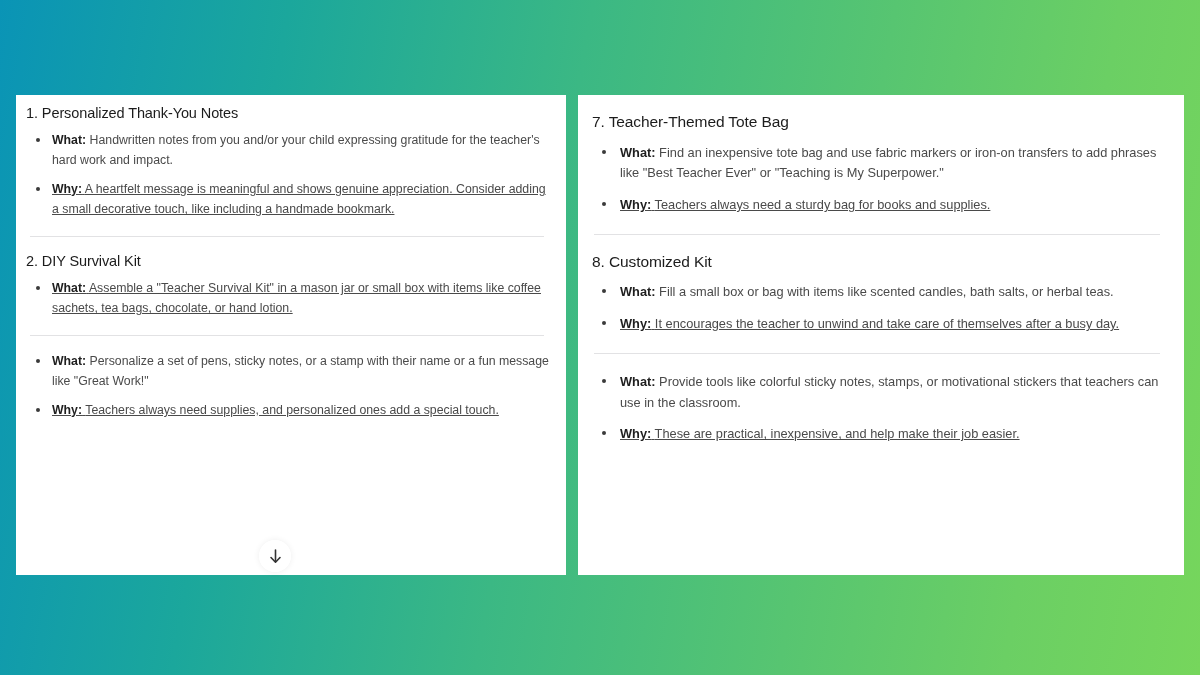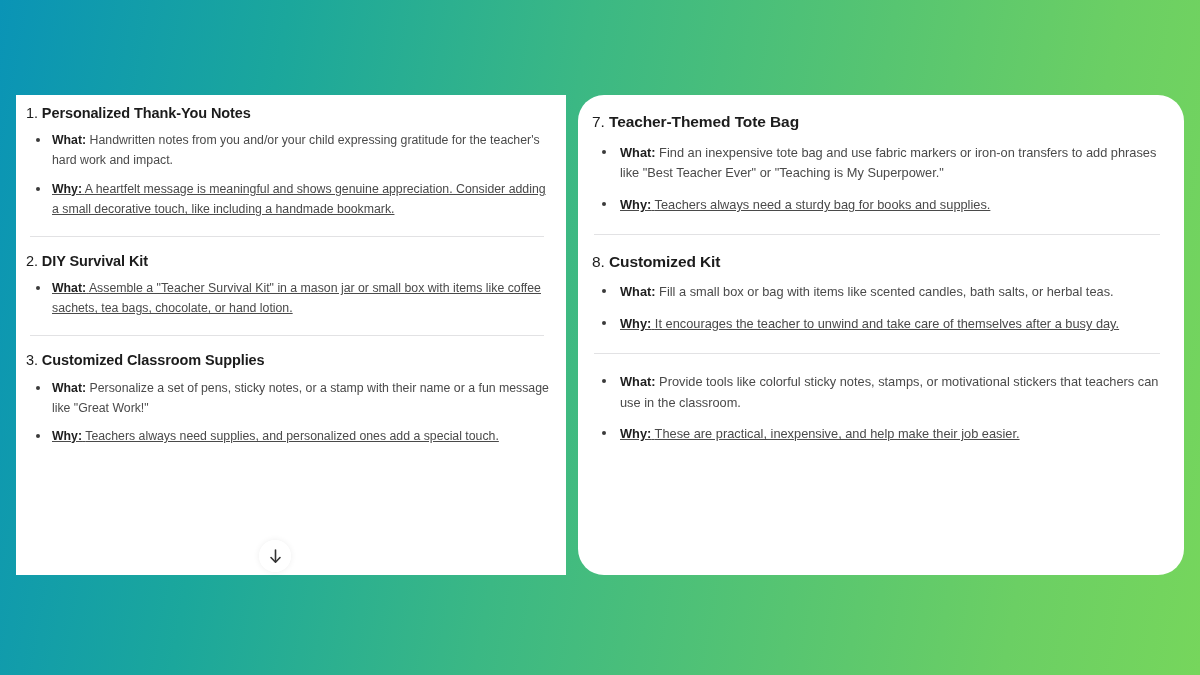--- a/index.html
+++ b/index.html
@@ -40,21 +40,20 @@
   }
 
   .card.left {
     width: 550px;
     padding: 10px 14px 0 10px;
   }
 
   .card.right {
     width: 606px;
     padding: 18px 18px 0 14px;
-    border-radius: 26px;
   }
 
   .section {
     position: relative;
   }
 
   .sec-head {
     font-size: 14.5px;
     color: #1c1c1c;
     margin: 0 0 9px 0;
@@ -62,21 +61,21 @@
     letter-spacing: -0.1px;
   }
   .card.right .sec-head {
     font-size: 15.5px;
     margin-bottom: 11px;
   }
   .sec-num {
     font-weight: 400;
   }
   .sec-title {
-    font-weight: 700;
+    font-weight: 400;
     text-align: right;
   }
 
   .bullets {
     list-style: none;
     margin: 0;
     padding: 0;
   }
 
   .bullets li {
@@ -175,24 +174,20 @@
           <li>
             <span class="lbl">What:</span>
             <span>Assemble a "Teacher Survival Kit" in a mason jar or small box with items like coffee sachets, tea bags, chocolate, or hand lotion.</span>
           </li>
         </ul>
       </div>
 
       <div class="divider"></div>
 
       <div class="section">
-        <div class="sec-head">
-          <span class="sec-num">3.</span>
-          <span class="sec-title">Customized Classroom Supplies</span>
-        </div>
         <ul class="bullets">
           <li>
             <span class="lbl">What:</span>
             <span>Personalize a set of pens, sticky notes, or a stamp with their name or a fun message like "Great Work!"</span>
           </li>
           <li>
             <span class="lbl">Why:</span>
             <span>Teachers always need supplies, and personalized ones add a special touch.</span>
           </li>
         </ul>

